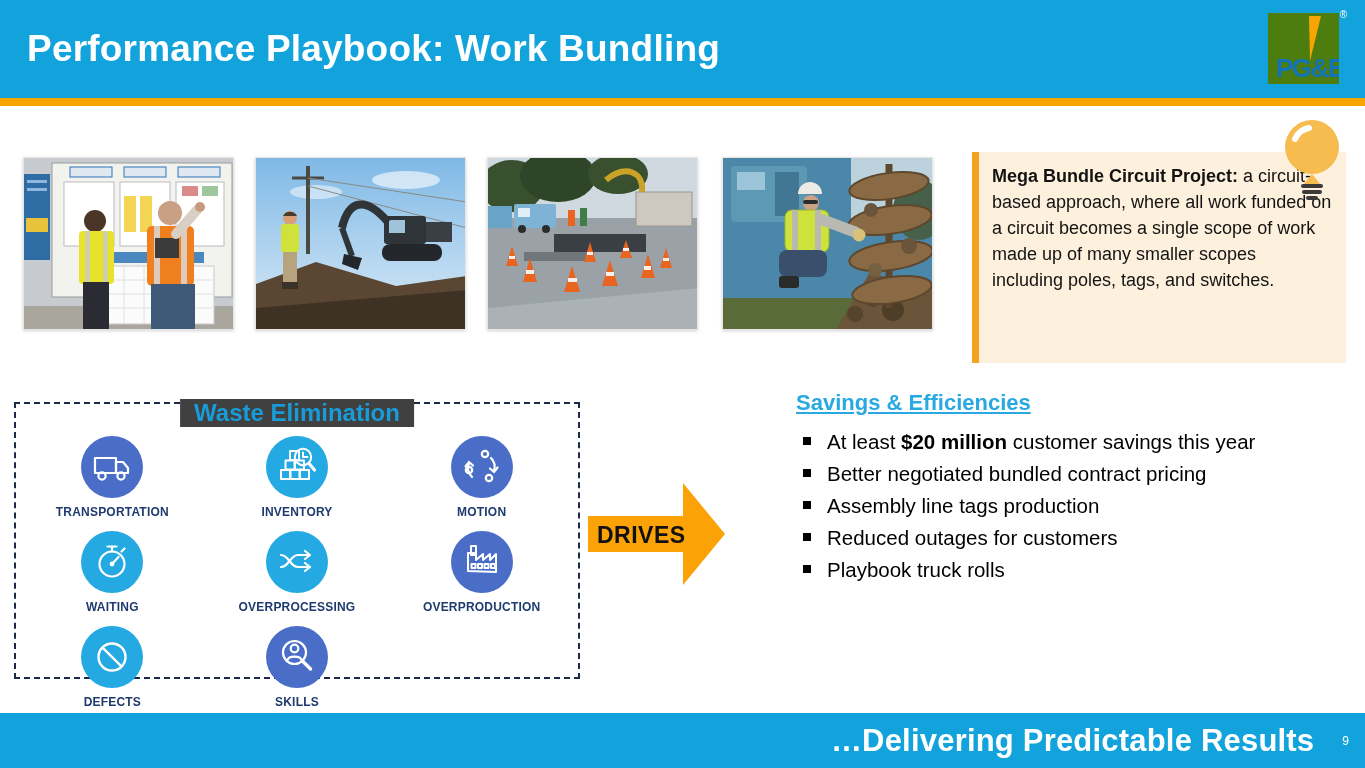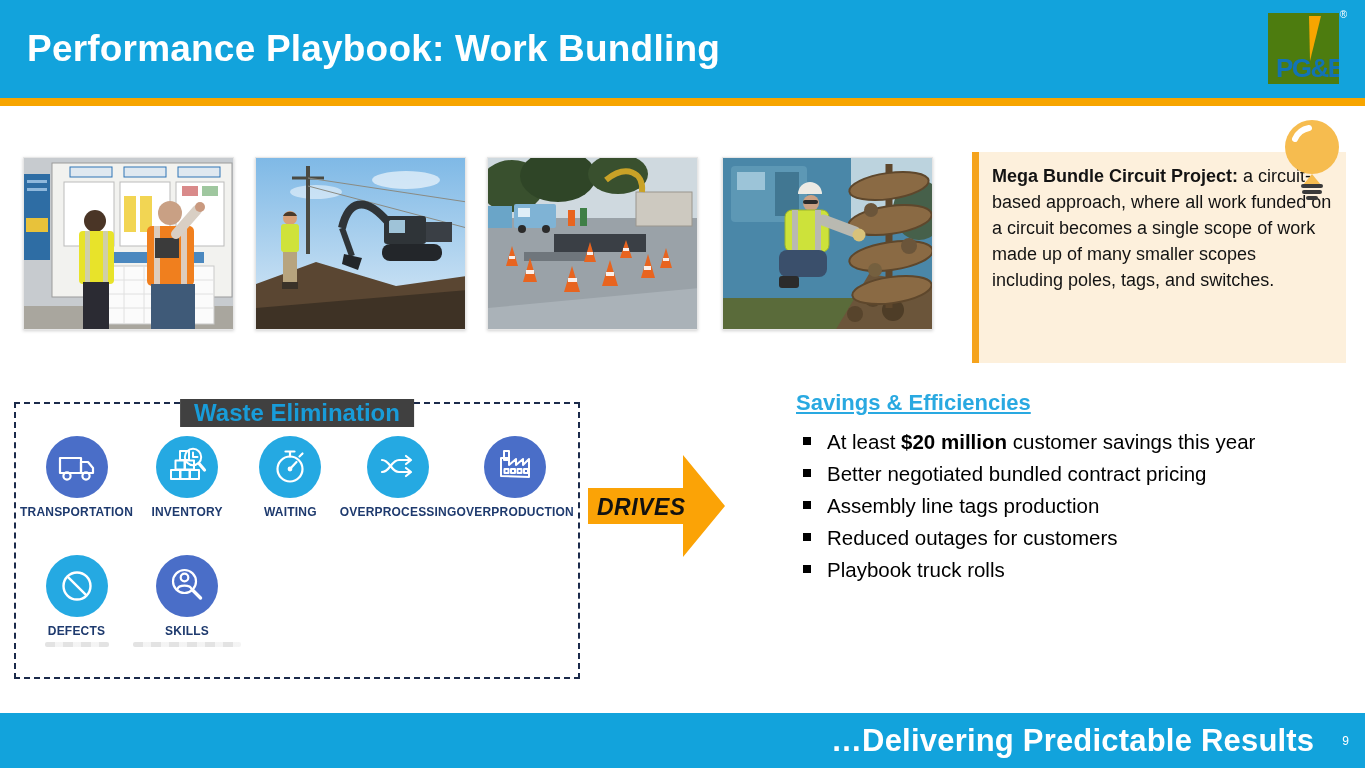--- a/index.html
+++ b/index.html
@@ -19,29 +19,29 @@
   #photo1{ left:23px; } #photo2{ left:255px; } #photo3{ left:487px; } #photo4{ left:722px; }
 
   
   .callout { position:absolute; left:972px; top:152px; width:374px; height:211px; background:#FDF0DC; border-left:7px solid #F5A31C; padding:11px 14px 10px 13px; font-size:18px; line-height:26px; color:#131313; }
   .callout b { font-weight:bold; }
   .bulb { position:absolute; left:1281px; top:119px; width:62px; height:86px; }
 
   
   .waste-panel { position:absolute; left:14px; top:402px; width:566px; height:277px; border:2px dashed #1B2A4A; }
   .waste-title { position:absolute; left:50%; transform:translateX(-50%); top:-17px; background:#404040; padding:0 14px; font-size:24px; font-weight:bold; color:#189CD9; white-space:nowrap;margin-top:12px; }
-  .waste-grid { position:absolute; left:4px; right:4px; top:32px; bottom:6px; display:grid; grid-template-columns:repeat(5,1fr); row-gap:12px; }
+  .waste-grid { position:absolute; left:4px; right:4px; top:32px; bottom:6px; display:grid; grid-template-columns:repeat(3,1fr); row-gap:12px; }
   .waste-item { display:flex; flex-direction:column; align-items:center; }
   .ic { width:62px; height:62px; border-radius:50%; display:flex; align-items:center; justify-content:center; flex:0 0 auto; }
   .ic-dark { background:#4A6EC8; } .ic-light { background:#25A9E2; }
   .waste-label { margin-top:7px; font-size:12px; font-weight:bold; color:#1E3A6E; letter-spacing:0.2px; text-align:center; }
   .ghost-line { height:5px; margin-top:4px; border-radius:2px; opacity:.4; background:repeating-linear-gradient(90deg,#b9b9b9 0 10px, #e4e4e4 10px 18px); }
 
   
-  .drives { position:absolute; left:588px; top:453px; width:137px; height:107px;font-style:italic; }
+  .drives { position:absolute; left:588px; top:481px; width:137px; height:107px; }
   .drives-label { position:absolute; left:9px; top:41px; width:88px; text-align:center; font-size:23px; font-weight:bold; color:#111; letter-spacing:0.5px; }
 
   
   .savings { position:absolute; left:764px; top:390px; width:625px;margin-left:32px; }
   .savings-title { display:inline-block; font-size:22px; font-weight:bold; color:#29A9E1; text-decoration:underline; margin-bottom:13px; }
   .savings ul { list-style:none; margin-top:2px; }
   .savings li { position:relative; padding-left:31px; font-size:20.5px; color:#000; margin-bottom:10.5px; line-height:1.05; }
   .savings li::before { content:""; position:absolute; left:7px; top:6px; width:8px; height:8px; background:#000; }
   .savings b { font-weight:bold; }
 
@@ -254,20 +254,35 @@
               <rect x="22" y="17.5" width="9" height="9"></rect>
             <rect x="17" y="8" width="9" height="9"></rect>
             <circle cx="30" cy="14" r="8.2"></circle>
             <path d="M30 9.5 V14 H34.5"></path>
             <line x1="36" y1="20.5" x2="41.5" y2="27" stroke-width="3.2"></line>
           </svg>
         </div>
         <div class="waste-label">INVENTORY</div>
       </div>
 
+      <div class="waste-item">
+        <div class="ic ic-dark">
+          <svg width="48" height="48" viewBox="0 0 48 48" fill="none" stroke="#fff" stroke-width="2.2" stroke-linecap="round" stroke-linejoin="round">
+            <circle cx="27" cy="11" r="3.2"></circle>
+              <circle cx="11" cy="27" r="3.2"></circle>
+              <circle cx="31" cy="35" r="3.2"></circle>
+            <path d="M33 15 A13 13 0 0 1 36 28"></path>
+              <polyline points="39.5,24.5 36,29 32,25.5"></polyline>
+            <path d="M14 34 A13 13 0 0 1 11 20"></path>
+              <polyline points="7.5,23.5 11,19 15,22.5"></polyline>
+            <path d="M24 38 A13 13 0 0 1 16 35" opacity=".0"></path>
+          </svg>
+        </div>
+        <div class="waste-label">MOTION</div>
+      </div>
 
       <div class="waste-item">
         <div class="ic ic-light">
           <svg width="48" height="48" viewBox="0 0 48 48" fill="none" stroke="#fff" stroke-width="2.2" stroke-linecap="round" stroke-linejoin="round">
             <circle cx="24" cy="26" r="12.5"></circle>
             <line x1="24" y1="26" x2="30.5" y2="19"></line>
             <circle cx="24" cy="26" r="1.3" fill="#fff"></circle>
             <line x1="24" y1="9.5" x2="24" y2="13.5"></line>
             <line x1="19.5" y1="8.5" x2="28.5" y2="8.5"></line>
             <line x1="33.5" y1="13.5" x2="36.5" y2="10.5"></line>

